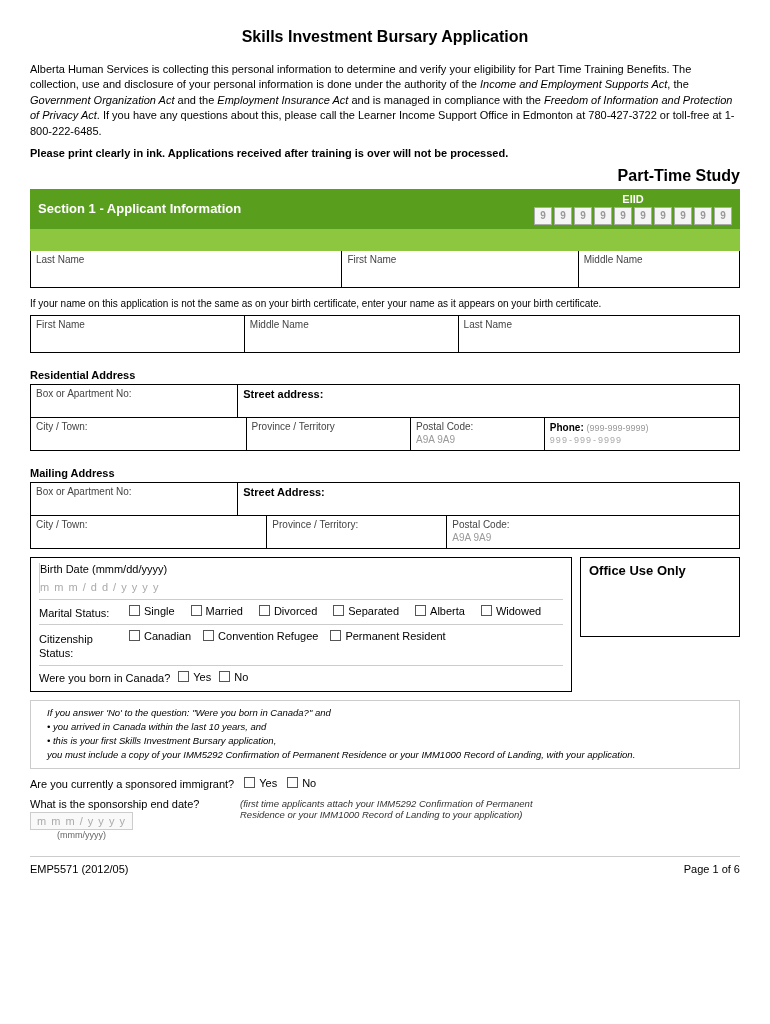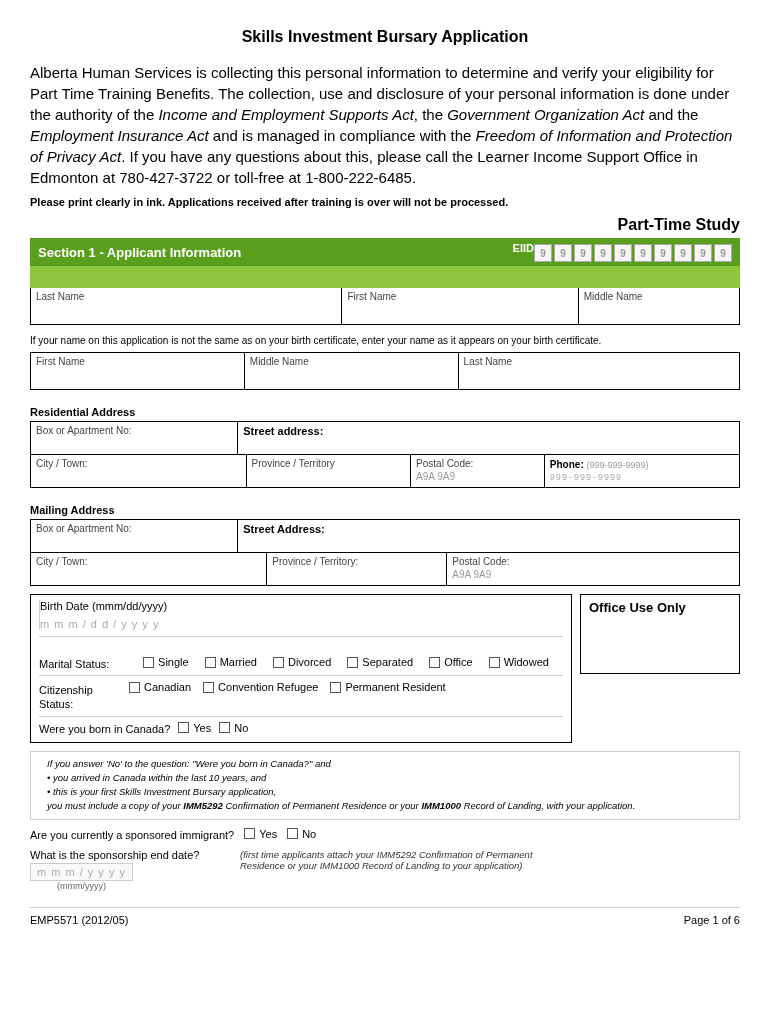--- a/index.html
+++ b/index.html
@@ -49,21 +49,21 @@
     .alberta-works strong {
       font-weight: bold;
     }
     .page-title {
       text-align: center;
       font-size: 16px;
       font-weight: bold;
       margin-bottom: 16px;
     }
     .intro-text {
-      font-size: 15px;
+      font-size: 11px;
       line-height: 1.4;
       margin-bottom: 8px;
     }
     .intro-text em { font-style: italic; }
     .warning-text {
       font-size: 11px;
       font-weight: bold;
       margin-bottom: 8px;
     }
     .part-time-label {
@@ -97,22 +97,22 @@
       border: 1px solid #aaa;
       background: #f5f5f5;
       color: #999;
       font-size: 10px;
       display: flex;
       align-items: center;
       justify-content: center;
     }
     .section-header-right {
       display: flex;
-      flex-direction: row;
-      align-items: flex-start;
+      flex-direction: column;
+      align-items: center;
     }
     .green-bar {
       background-color: #8dc63f;
       height: 22px;
       margin-bottom: 0;
     }
     .name-row {
       display: flex;
       border: 1px solid #000;
       border-top: none;
@@ -229,21 +229,21 @@
     }
     .immigrant-section {
       font-size: 9.5px;
       margin-top: 8px;
       background: #fff;
       border: 1px solid #ccc;
       padding: 5px 16px;
       line-height: 1.5;
     }
     .immigrant-section em { font-style: italic; }
-    .immigrant-section strong { font-weight: bold; }
+    .immigrant-section strong { font-weight: normal; }
     .sponsorship-date-box {
       display: inline-block;
       border: 1px solid #ccc;
       padding: 2px 6px;
       font-size: 11px;
       color: #aaa;
       letter-spacing: 1px;
       background: #f9f9f9;
       min-width: 100px;
       text-align: center;
@@ -431,42 +431,42 @@
   <div style="flex:1; border:1px solid #000; padding:5px 8px;">
     <div style="display:flex; gap:10px;">
 
 
       <div style="border-left:1px solid #ccc; flex:1;">
         <div style="font-size:11px; margin-bottom:6px;">Birth Date (mmm/dd/yyyy)</div>
         <div class="date-placeholder">m m m / d d / y y y y</div>
       </div>
     </div>
 
-    <div style="border-top:1px solid #ccc; margin-top:6px; padding-top:19px; display:flex; align-items:flex-start;">
+    <div style="border-top:1px solid #ccc; margin-top:6px; padding-top:5px; display:flex; align-items:flex-start;">
       <div style="width:90px; font-size:11px; padding-top:2px;">Marital Status:</div>
-      <div style="display:flex; flex-wrap:wrap; gap:8px 16px; flex:1;justify-content:center;">
+      <div style="display:flex; flex-wrap:wrap; gap:8px 16px; flex:1;">
         <div class="checkbox-row">
           <div class="checkbox-box"></div>
           <span>Single</span>
         </div>
         <div class="checkbox-row">
           <div class="checkbox-box"></div>
           <span>Married</span>
         </div>
         <div class="checkbox-row">
           <div class="checkbox-box"></div>
           <span>Divorced</span>
         </div>
         <div class="checkbox-row">
           <div class="checkbox-box"></div>
           <span>Separated</span>
         </div>
         <div class="checkbox-row">
           <div class="checkbox-box"></div>
-          <span>Office</span>
+          <span>Alberta</span>
         </div>
         <div class="checkbox-row">
           <div class="checkbox-box"></div>
           <span>Widowed</span>
         </div>
       </div>
     </div>
 
     <div style="border-top:1px solid #ccc; margin-top:4px; padding-top:5px; display:flex; align-items:flex-start;">
       <div style="width:90px; font-size:11px; padding-top:2px; line-height:1.3;">Citizenship<br>Status:</div>

